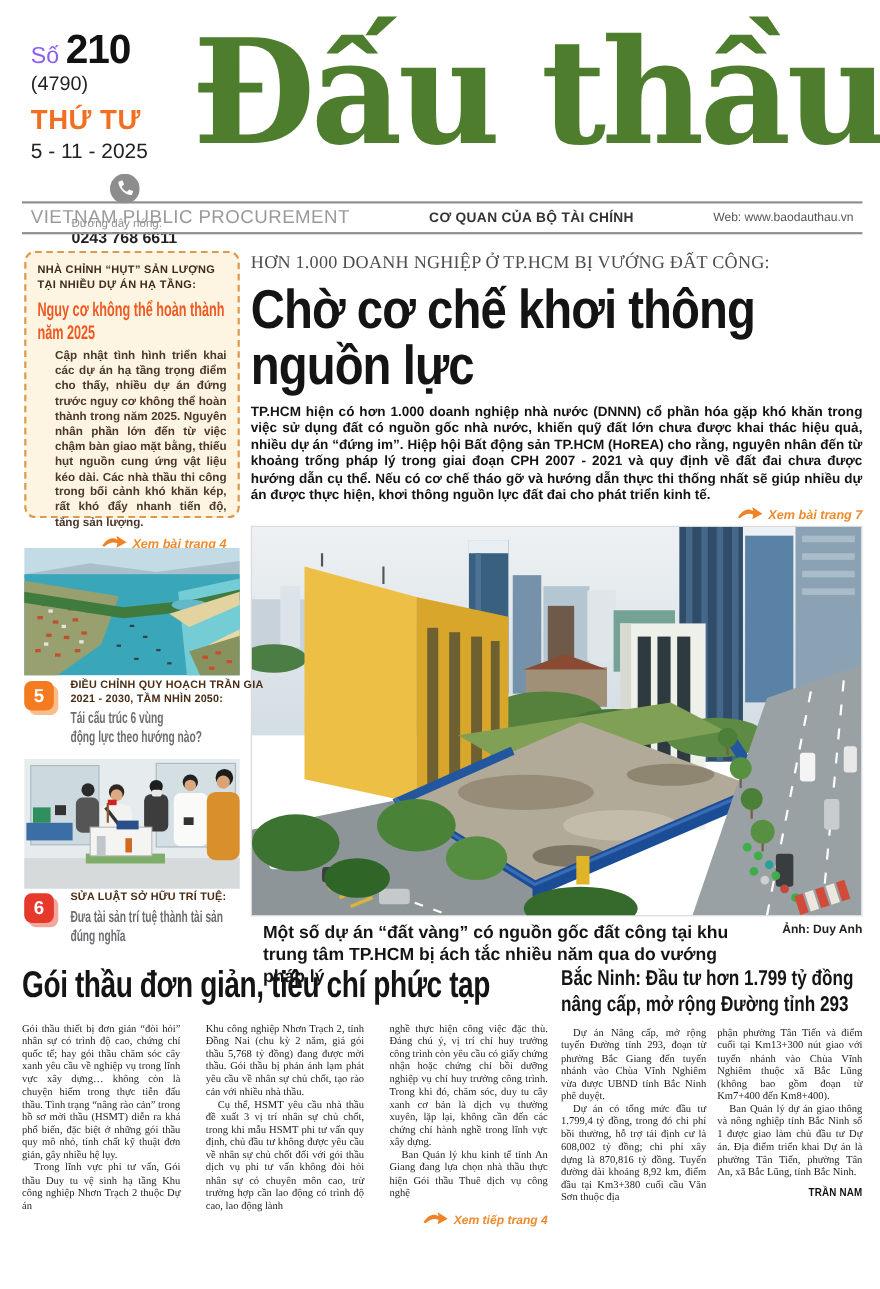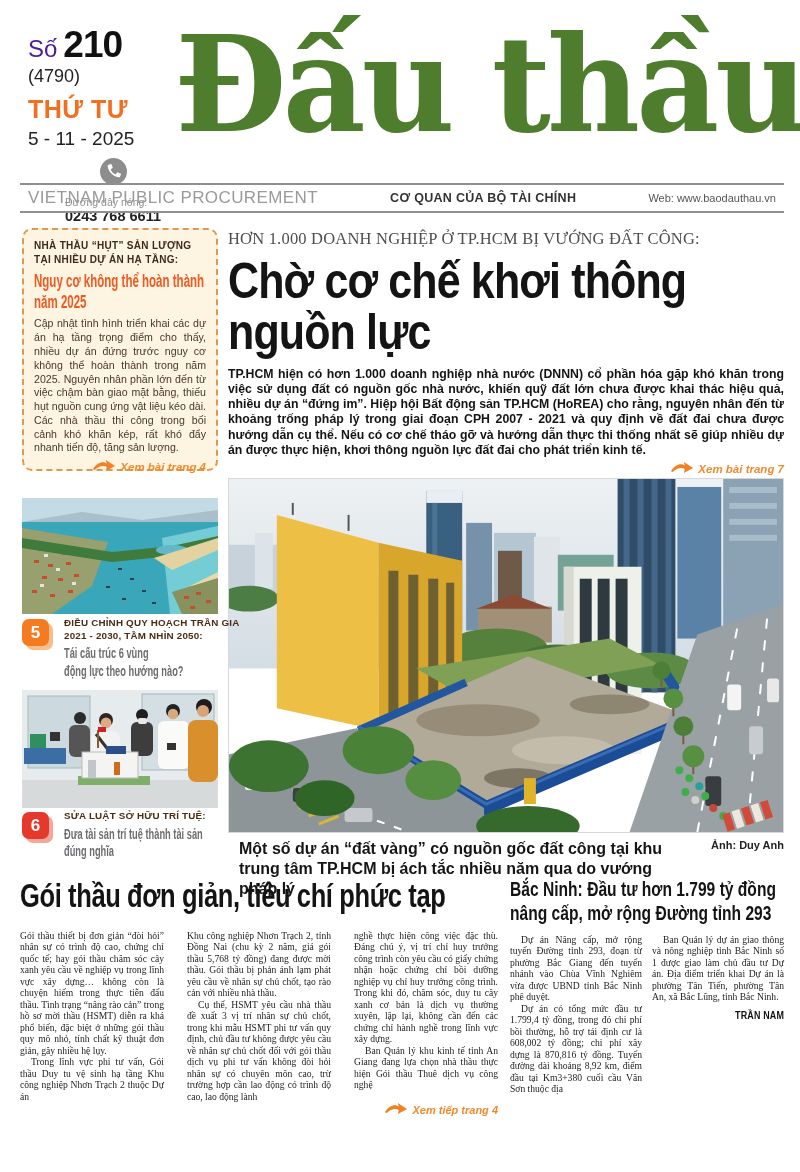--- a/index.html
+++ b/index.html
@@ -3,21 +3,21 @@
 <meta charset="utf-8">
 <style>
   * { margin:0; padding:0; box-sizing:border-box; }
   html,body { background:#ffffff; }
   .page { position:relative; width:800px; height:1172px; background:#fff; overflow:hidden;
           font-family:"Liberation Sans", sans-serif; color:#1a1a1a; }
 
   
   .issue-block { position:absolute; left:28px; top:24px; width:170px; }
   .issue-line { display:flex; align-items:baseline; gap:6px; }
-  .issue-label { font-size:24px; color:#4c1d95; }
+  .issue-label { font-size:21px; color:#8b5cf6; }
   .issue-number { font-size:37px; font-weight:700; letter-spacing:-1px; color:#111; }
   .issue-code { font-size:18px; color:#222; margin-top:0px; }
   .weekday { font-size:25px; font-weight:700; color:#f26f21; margin-top:8px; letter-spacing:0.5px; }
   .date { font-size:19px; color:#222; margin-top:4px; }
   .hotline { display:flex; align-items:center; gap:7px; margin-top:8px;flex-direction:column; }
   .hotline-text .hl1 { font-size:10.5px; color:#8f8f8f; }
   .hotline-text .hl2 { font-size:14.5px; font-weight:700; color:#222; }
 
   .masthead { position:absolute; left:192px; top:-8px; width:596px; height:185px;
               display:flex; align-items:center; justify-content:center; }
@@ -34,21 +34,21 @@
 
   
   .side-box { position:absolute; left:22px; top:228px; width:196px; height:243px;
               background:#fdf4e1; border:2px dashed #dd9a4e; border-radius:10px;
               padding:9px 10px 6px 10px; }
   .side-box .kick { font-size:10px; font-weight:700; color:#3d2b1c; letter-spacing:0.3px; line-height:1.35; }
   .box-title { margin-top:5px; }
   .box-title .tl { display:block; white-space:nowrap; font-weight:700; font-size:18px;
                    line-height:1.18; color:#ef5a22; transform:scaleX(.64); transform-origin:0 0; }
   .side-box .body { margin-top:4px; font-size:10.6px; line-height:1.3; color:#4a382a;
-                    text-align:justify; font-weight:400; }
+                    text-align:justify; font-weight:700;margin-left:16px; }
   .linkrow { display:flex; align-items:center; justify-content:flex-end; gap:4px; margin-top:3px; }
   .linkrow .lnk { color:#ef8b2c; font-style:italic; font-weight:700; font-size:11.5px; }
 
   
   .lead { position:absolute; left:228px; top:229px; width:556px; }
   .lead-kicker { font-family:"Liberation Serif", serif; font-size:16.5px; color:#4d4d4d;
                  letter-spacing:0.2px; }
   .lead-headline { margin-top:7px; }
   .lead-headline .hl { display:block; white-space:nowrap; font-weight:700; font-size:50px;
                        line-height:1.02; letter-spacing:-1px; color:#141414;
@@ -138,21 +138,21 @@
   </div>
 
   <div class="infobar">
     <span class="ib-left">VIETNAM PUBLIC PROCUREMENT</span>
     <span class="ib-center">CƠ QUAN CỦA BỘ TÀI CHÍNH</span>
     <span class="ib-right">Web: www.baodauthau.vn</span>
   </div>
 
   <div class="side-box">
     <div class="kick">
-      <span style="display:block;">NHÀ THẦU “HỤT” SẢN LƯỢNG</span>
+      <span style="display:block;">NHÀ CHỈNH “HỤT” SẢN LƯỢNG</span>
       <span style="display:block;">TẠI NHIỀU DỰ ÁN HẠ TẦNG:</span>
     </div>
     <div class="box-title">
       <span class="tl">Nguy cơ không thể hoàn thành</span>
       <span class="tl">năm 2025</span>
     </div>
     <div class="body">Cập nhật tình hình triển khai các dự án hạ tầng trọng điểm cho thấy, nhiều dự án đứng trước nguy cơ không thể hoàn thành trong năm 2025. Nguyên nhân phần lớn đến từ việc chậm bàn giao mặt bằng, thiếu hụt nguồn cung ứng vật liệu kéo dài. Các nhà thầu thi công trong bối cảnh khó khăn kép, rất khó đẩy nhanh tiến độ, tăng sản lượng.</div>
     <div class="linkrow">
       <span class="arrow-icon">
         <svg width="24" height="13" viewBox="0 0 26 14">
@@ -458,19 +458,20 @@
     <div class="art-right-headline">
       <span class="hl">Bắc Ninh: Đầu tư hơn 1.799 tỷ đồng</span>
       <span class="hl">nâng cấp, mở rộng Đường tỉnh 293</span>
     </div>
     <div class="cols">
       <div class="col">
         <p class="indent">Dự án Nâng cấp, mở rộng tuyến Đường tỉnh 293, đoạn từ phường Bắc Giang đến tuyến nhánh vào Chùa Vĩnh Nghiêm vừa được UBND tỉnh Bắc Ninh phê duyệt.</p>
         <p class="indent">Dự án có tổng mức đầu tư 1.799,4 tỷ đồng, trong đó chi phí bồi thường, hỗ trợ tái định cư là 608,002 tỷ đồng; chi phí xây dựng là 870,816 tỷ đồng. Tuyến đường dài khoảng 8,92 km, điểm đầu tại Km3+380 cuối cầu Văn Sơn thuộc địa</p>
       </div>
       <div class="col">
+        <p>phận phường Tân Tiến và điểm cuối tại Km13+300 nút giao với tuyến nhánh vào Chùa Vĩnh Nghiêm thuộc xã Bắc Lũng (không bao gồm đoạn từ Km7+400 đến Km8+400).</p>
         <p class="indent">Ban Quản lý dự án giao thông và nông nghiệp tỉnh Bắc Ninh số 1 được giao làm chủ đầu tư Dự án. Địa điểm triển khai Dự án là phường Tân Tiến, phường Tân An, xã Bắc Lũng, tỉnh Bắc Ninh.</p>
         <div class="byline">TRẦN NAM</div>
       </div>
     </div>
   </div>
 
 </div>
 
 </body></html>

